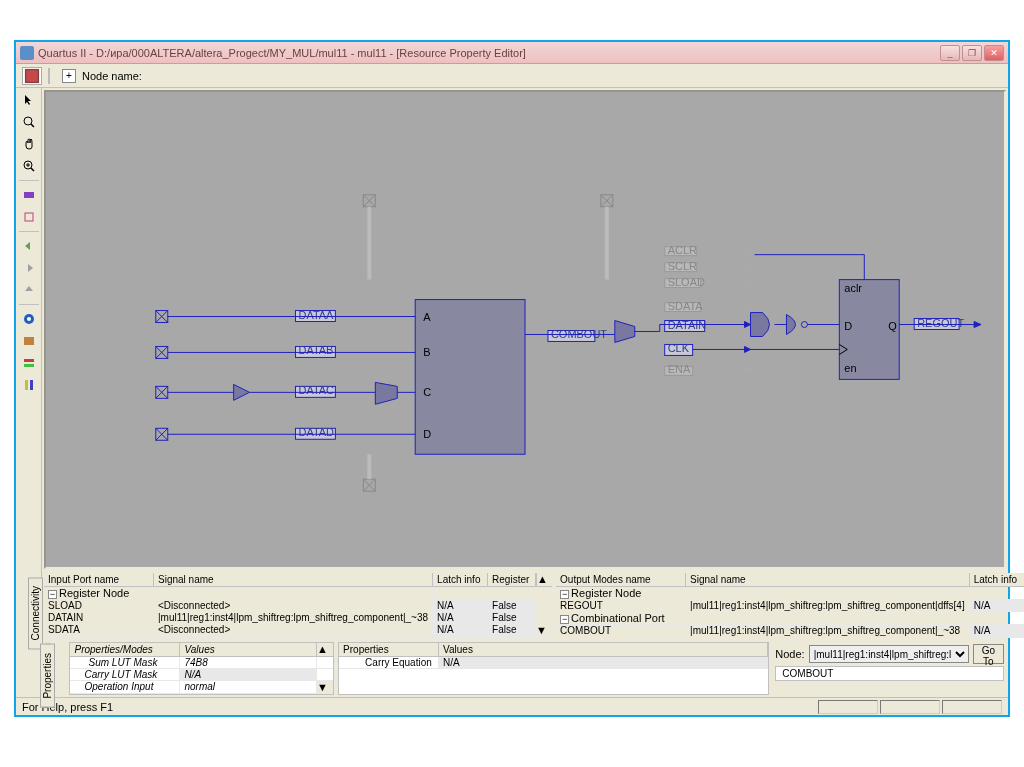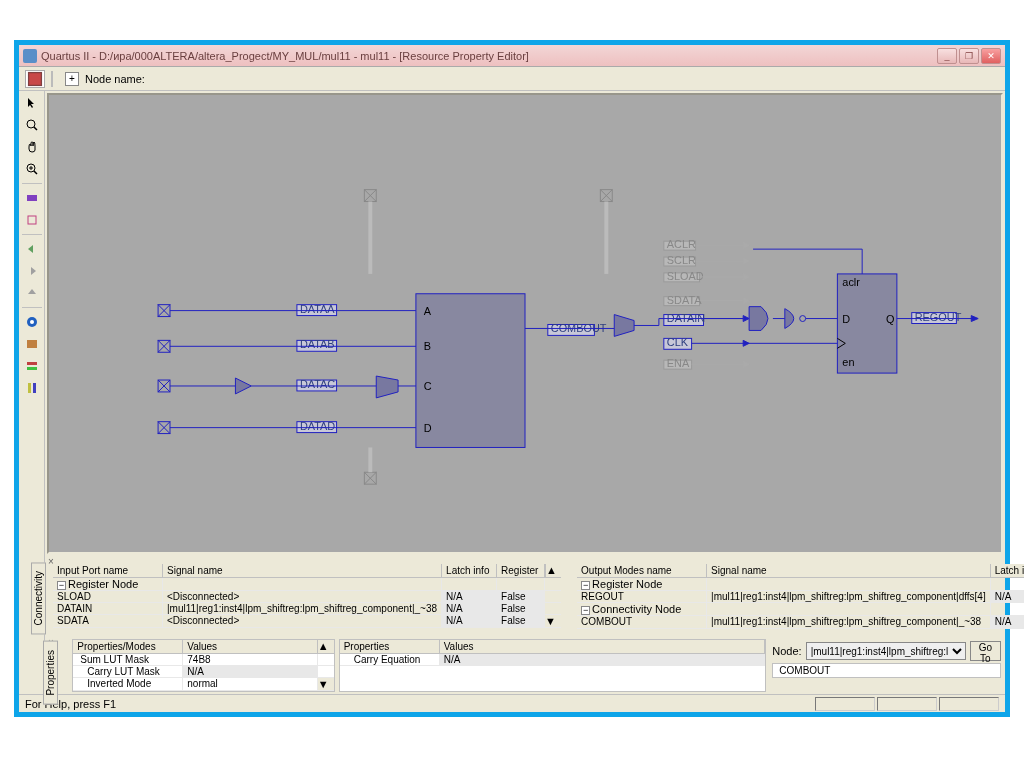--- a/index.html
+++ b/index.html
@@ -1,19 +1,19 @@
 <!DOCTYPE html>
 <html><head>
 <meta charset="utf-8">
 <style>
 * { box-sizing: border-box; margin: 0; padding: 0; font-family: Tahoma, sans-serif; font-size: 11px; }
 body { background: #fff; width: 1024px; height: 767px; overflow: hidden; position: relative; }
 
 .outer-frame { background: #fff; padding: 40px 14px 50px 14px; height: 100%; }
-.app-window { border: 5px solid #0ea5e9; background: #0f172a; height: 100%; display: flex; flex-direction: column; }
+.app-window { border: 2px solid #0ea5e9; background: #0f172a; height: 100%; display: flex; flex-direction: column; }
 
 .titlebar { background: linear-gradient(#f2d6d6, #eec0c0); height: 22px; display: flex; align-items: center; padding: 0 4px; border-bottom: 1px solid #aaa; }
 .titlebar .icon { width: 14px; height: 14px; background: #5a8fc8; border-radius: 2px; margin-right: 4px; }
 .titlebar .title { flex: 1; color: #6a4040; font-size: 11px; }
 .titlebar .win-btns { display: flex; gap: 2px; }
 .titlebar .win-btn { width: 20px; height: 16px; background: linear-gradient(#f8e0e0,#e8b8b8); border: 1px solid #c09090; border-radius: 2px; display: flex; align-items: center; justify-content: center; font-size: 9px; color: #804040; }
 .win-btn.close { background: linear-gradient(#f8a0a0,#e06060); color: #fff; }
 
 .menubar { background: #ece9d8; height: 20px; display: flex; align-items: center; padding: 0 4px; border-bottom: 1px solid #c0c0c0; }
 .menubar .menuitem { padding: 2px 8px; cursor: default; }
@@ -40,27 +40,27 @@
 .grid-panel { position: relative; }
 .grid-header { display: flex; background: #ece9d8; border-bottom: 1px solid #c0c0c0; }
 .grid-header .col { border-right: 1px solid #c0c0c0; padding: 1px 4px; font-size: 10px; }
 .grid-body { }
 .grid-row { display: flex; border-bottom: 1px solid #e8e8e8; }
 .grid-row .cell { border-right: 1px solid #e8e8e8; padding: 0px 4px; font-size: 10px; overflow: hidden; white-space: nowrap; }
 .tree-exp { display: inline-block; width: 9px; height: 9px; border: 1px solid #888; text-align: center; line-height: 7px; font-size: 9px; margin-right: 2px; background: #fff; }
 .child { padding-left: 24px; }
 
 .top-panel-wrap { display: flex; position: relative; }
-.top-panel-wrap > .half { flex: 1; position: relative; margin: 8px; }
+.top-panel-wrap > .half { flex: 1; position: relative; margin: 2px; }
 .scroll-v { width: 16px; background: #ece9d8; border-left: 1px solid #c0c0c0; }
 .close-x { width: 12px; position: absolute; left: 0; top: 0; font-size: 10px; text-align: center; color: #666; }
 
 .bottom-row2 { display: flex; position: relative; }
 .props-left, .props-mid { margin: 2px; border: 1px solid #c0c0c0; background: #fff; }
-.props-left { width: 270px; }
+.props-left { width: 270px; font-style: italic; }
 .props-mid { width: 440px; }
 .props-right { flex: 1; margin: 0; padding: 4px; display: flex; flex-direction: column; gap: 2px; align-items: center; }
 .props-right .row { display: flex; align-items: center; gap: 4px; width: 100%; }
 .props-right select { flex: 1; border: 1px solid #888; height: 18px; font-size: 10px; }
 .props-right button { height: 20px; padding: 0 8px; border: 1px solid #888; background: #ece9d8; font-size: 10px; }
 .props-right .combout-row { background: #fff; border: 1px solid #c0c0c0; width: 100%; padding: 1px 6px; font-size: 10px; }
 
 .statusbar { height: 18px; background: #ece9d8; border-top: 1px solid #c0c0c0; display: flex; align-items: center; padding: 0 6px; font-size: 10px; }
 .statusbar .spacer { flex: 1; }
 .statusbar .cell-box { width: 60px; height: 14px; border: 1px inset #ccc; margin-left: 2px; }
@@ -356,21 +356,21 @@
                     <div class="cell" style="width:55px"></div>
                     <div style="width:16px"></div>
                   </div>
               <div class="grid-row">
                     <div class="cell child" style="width:130px">REGOUT</div>
                     <div class="cell" style="flex:1">|mul11|reg1:inst4|lpm_shiftreg:lpm_shiftreg_component|dffs[4]</div>
                     <div class="cell" style="width:55px;background:#e8e8e8">N/A</div>
                     <div style="width:16px"></div>
                   </div>
               <div class="grid-row">
-                    <div class="cell" style="width:130px"><span class="tree-exp">−</span><span>Connectivity Node</span></div>
+                    <div class="cell" style="width:130px"><span class="tree-exp">−</span><span>Combinational Port</span></div>
                     <div class="cell" style="flex:1"></div>
                     <div class="cell" style="width:55px"></div>
                     <div style="width:16px"></div>
                   </div>
               <div class="grid-row">
                     <div class="cell child" style="width:130px">COMBOUT</div>
                     <div class="cell" style="flex:1">|mul11|reg1:inst4|lpm_shiftreg:lpm_shiftreg_component|_~38</div>
                     <div class="cell" style="width:55px;background:#e8e8e8">N/A</div>
                     <div style="width:16px;background:#ece9d8">▼</div>
                   </div>
@@ -383,42 +383,42 @@
           <div style="width:14px;position:relative">
             <div class="panel-tab" style="top:4px">Properties</div>
           </div>
           <div class="props-left grid-panel">
             <div class="grid-header">
               <div class="col" style="width:110px">Properties/Modes</div>
               <div class="col" style="flex:1">Values</div>
               <div style="width:16px;background:#ece9d8">▲</div>
             </div>
             <div class="grid-row">
-                  <div class="cell" style="width:110px;padding-left:7px">Sum LUT Mask</div>
+                  <div class="cell" style="width:110px;padding-left:18px">Sum LUT Mask</div>
                   <div class="cell" style="flex:1">74B8</div>
                   <div style="width:16px"></div>
                 </div>
             <div class="grid-row">
                   <div class="cell" style="width:110px;padding-left:14px">Carry LUT Mask</div>
                   <div class="cell" style="flex:1;background:#e8e8e8">N/A</div>
                   <div style="width:16px"></div>
                 </div>
             <div class="grid-row">
-                  <div class="cell" style="width:110px;padding-left:14px">Inverted Mode</div>
+                  <div class="cell" style="width:110px;padding-left:14px">Operation Input</div>
                   <div class="cell" style="flex:1">normal</div>
                   <div style="width:16px;background:#ece9d8">▼</div>
                 </div>
           </div>
           <div class="props-mid grid-panel">
             <div class="grid-header">
               <div class="col" style="width:100px">Properties</div>
               <div class="col" style="flex:1">Values</div>
             </div>
             <div class="grid-row">
-                  <div class="cell" style="width:100px;padding-left:14px">Carry Equation</div>
+                  <div class="cell" style="width:100px;padding-left:26px">Carry Equation</div>
                   <div class="cell" style="flex:1;background:#e8e8e8">N/A</div>
                 </div>
           </div>
           <div class="props-right">
             <div class="row">
               <span>Node:</span>
               <select><option>|mul11|reg1:inst4|lpm_shiftreg:l</option></select>
               <button>Go To</button>
             </div>
             <div class="combout-row">COMBOUT</div>

